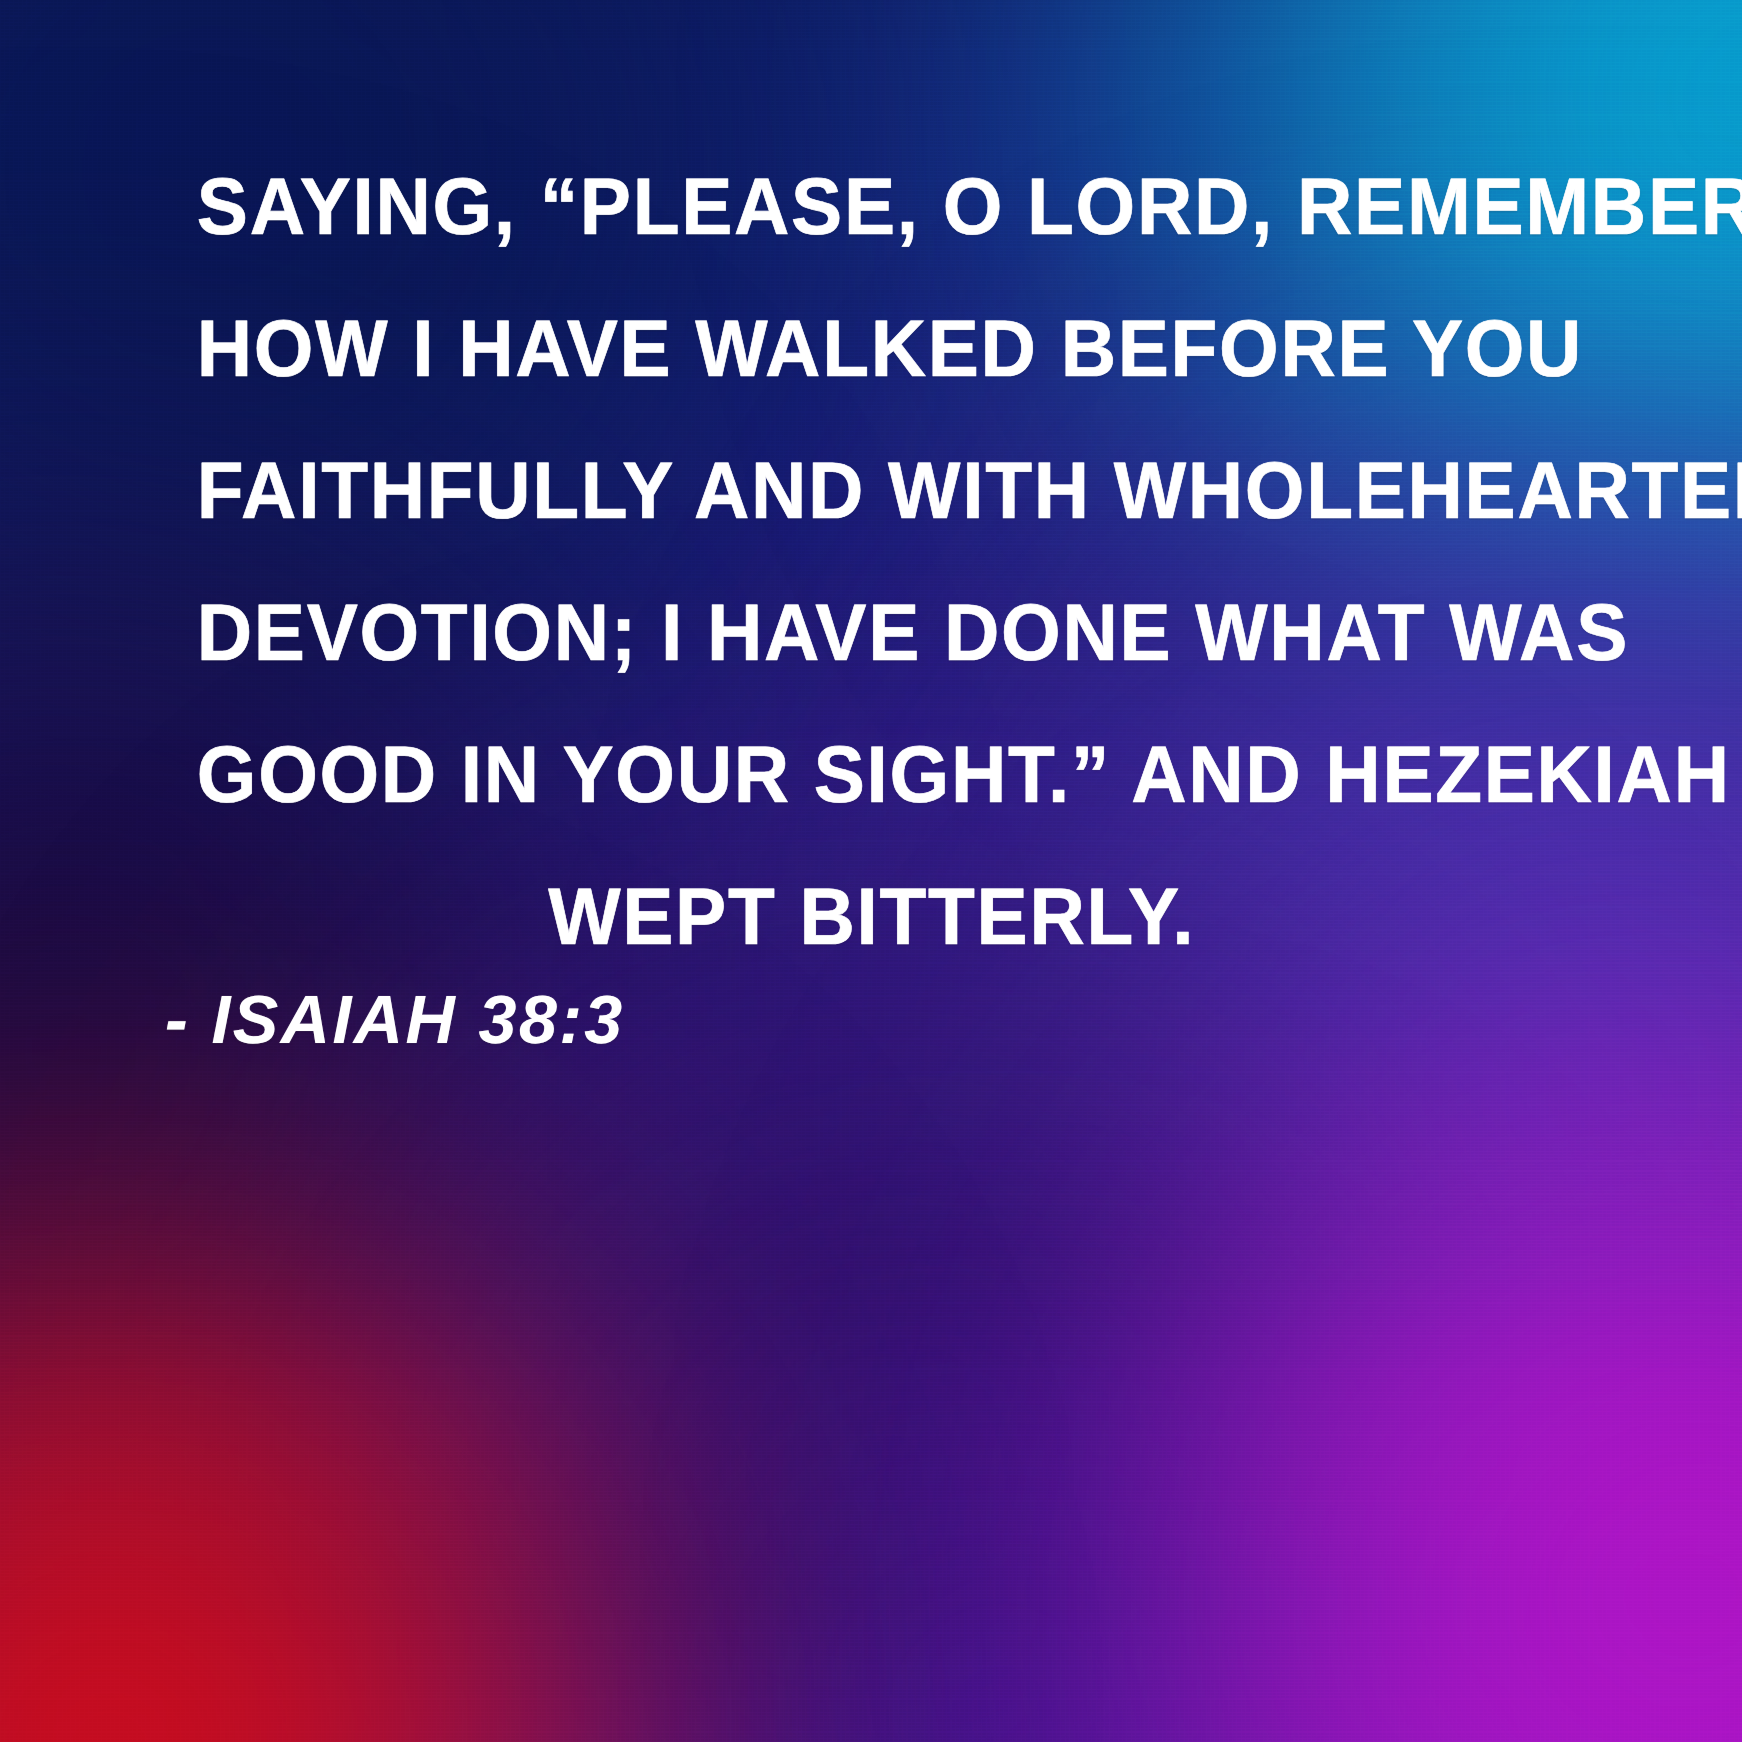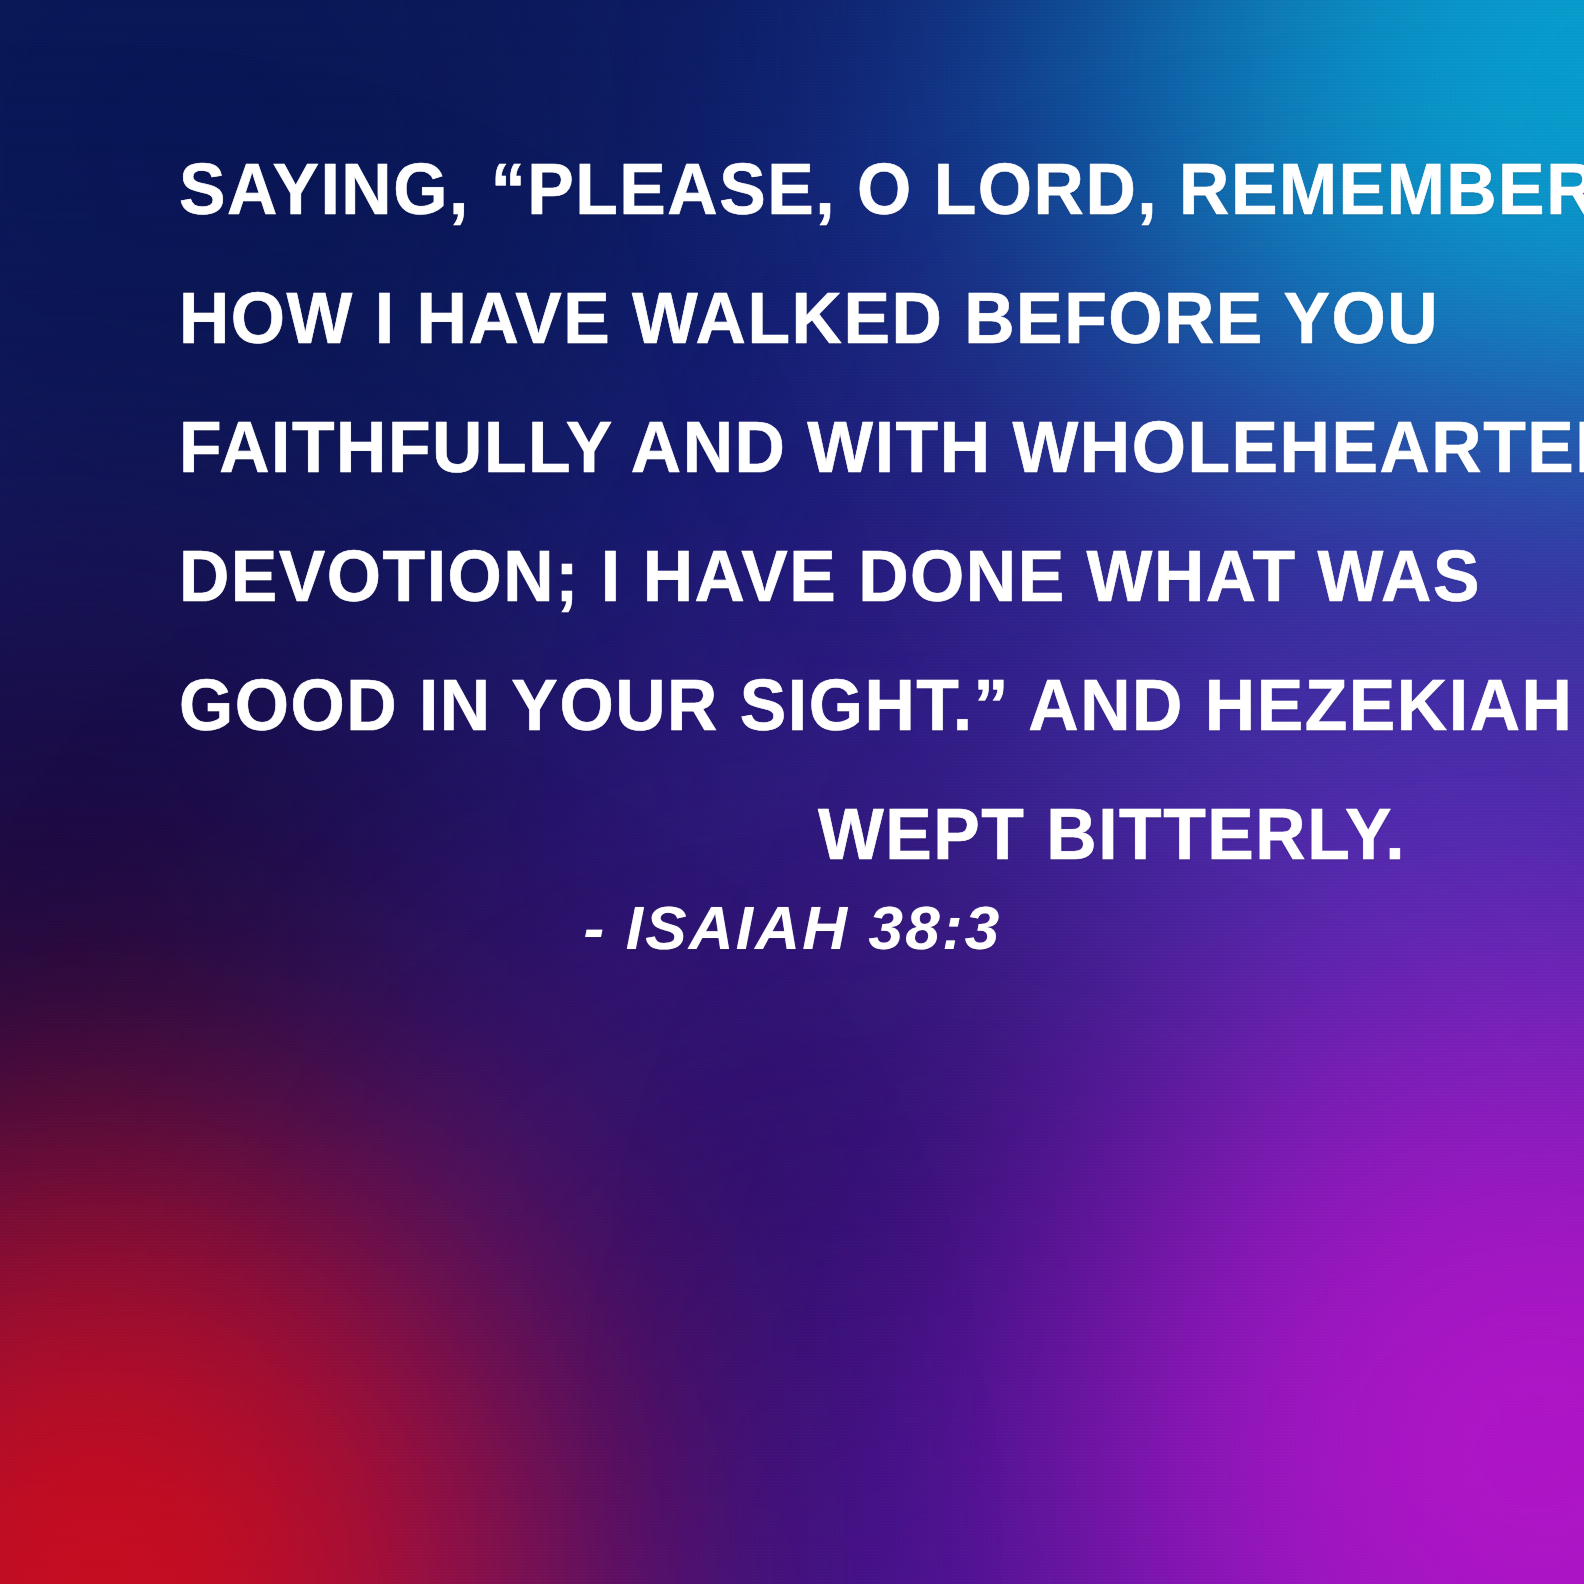--- a/index.html
+++ b/index.html
@@ -88,21 +88,21 @@
     mix-blend-mode: overlay;
     pointer-events: none;
   }
 
   
   .verse-wrap {
     position: absolute;
     left: 150px;
     top: 124px;
     width: 1285px;
-    text-align: right;
+    text-align: center;
   }
 
   .verse-line {
     color: #ffffff;
     font-family: "Liberation Sans", sans-serif;
     font-weight: 700;
     font-size: 73px;
     line-height: 129px;
     letter-spacing: 1.6px;
     text-transform: uppercase;
@@ -113,21 +113,21 @@
     text-shadow:
       0 0 1px rgba(255,255,255,0.55),
       0 1px 2px rgba(0,0,0,0.22);
   }
 
   .attribution {
     position: absolute;
     left: 150px;
     top: 885px;
     width: 1285px;
-    text-align: center;
+    text-align: left;
     color: #ffffff;
     font-family: "Liberation Sans", sans-serif;
     font-weight: 700;
     font-style: italic;
     font-size: 62px;
     line-height: 86px;
     letter-spacing: 2.2px;
     text-transform: uppercase;
     white-space: nowrap;
     text-shadow:

